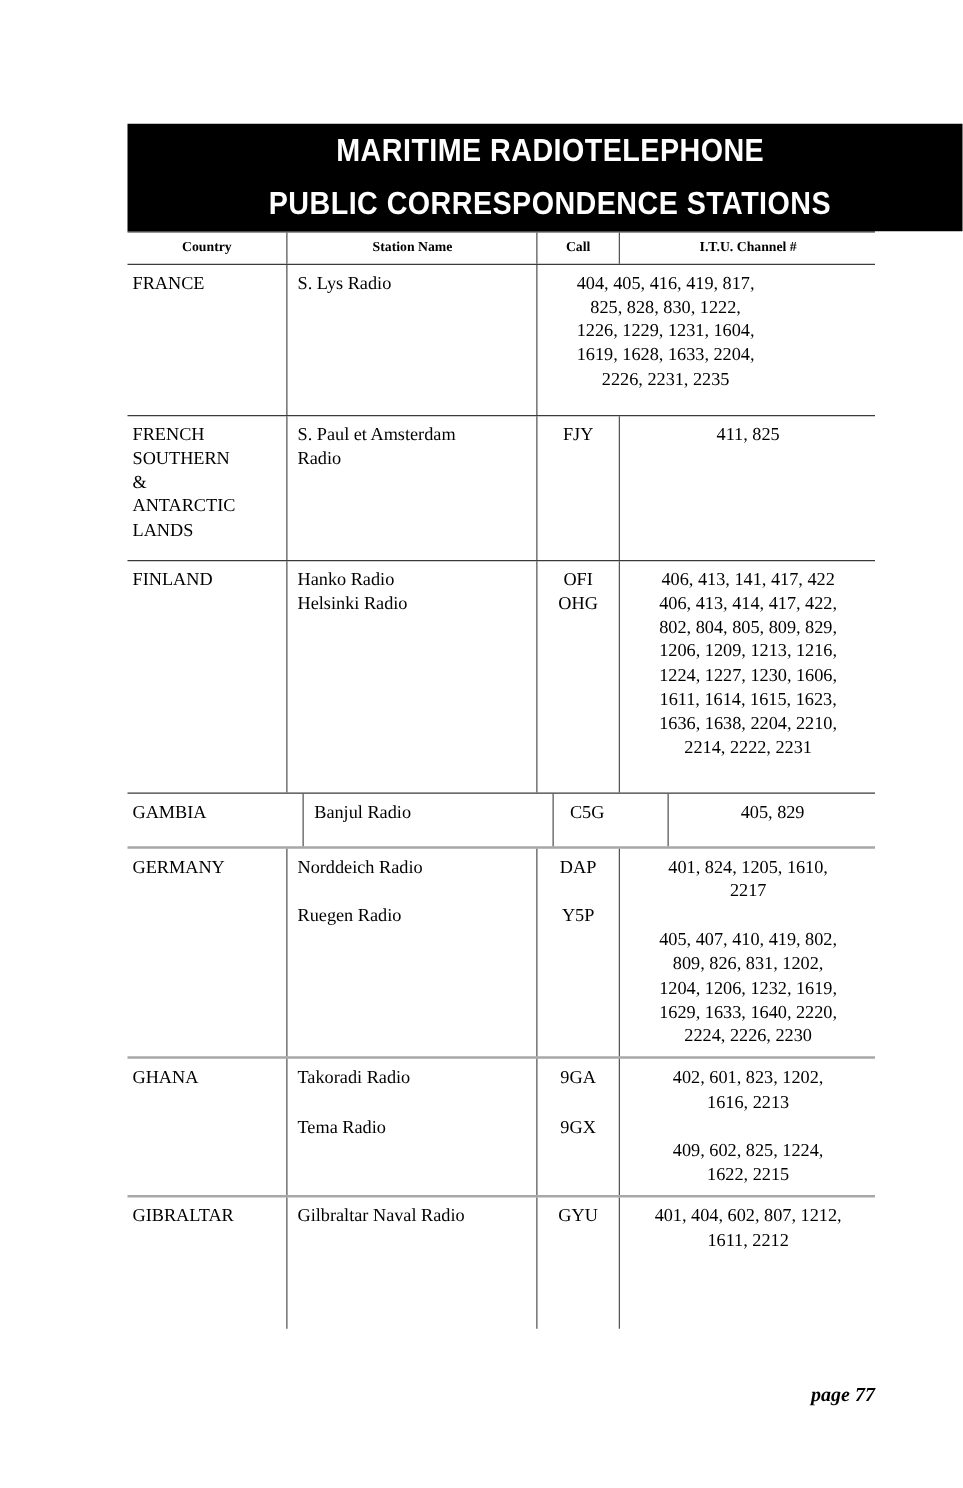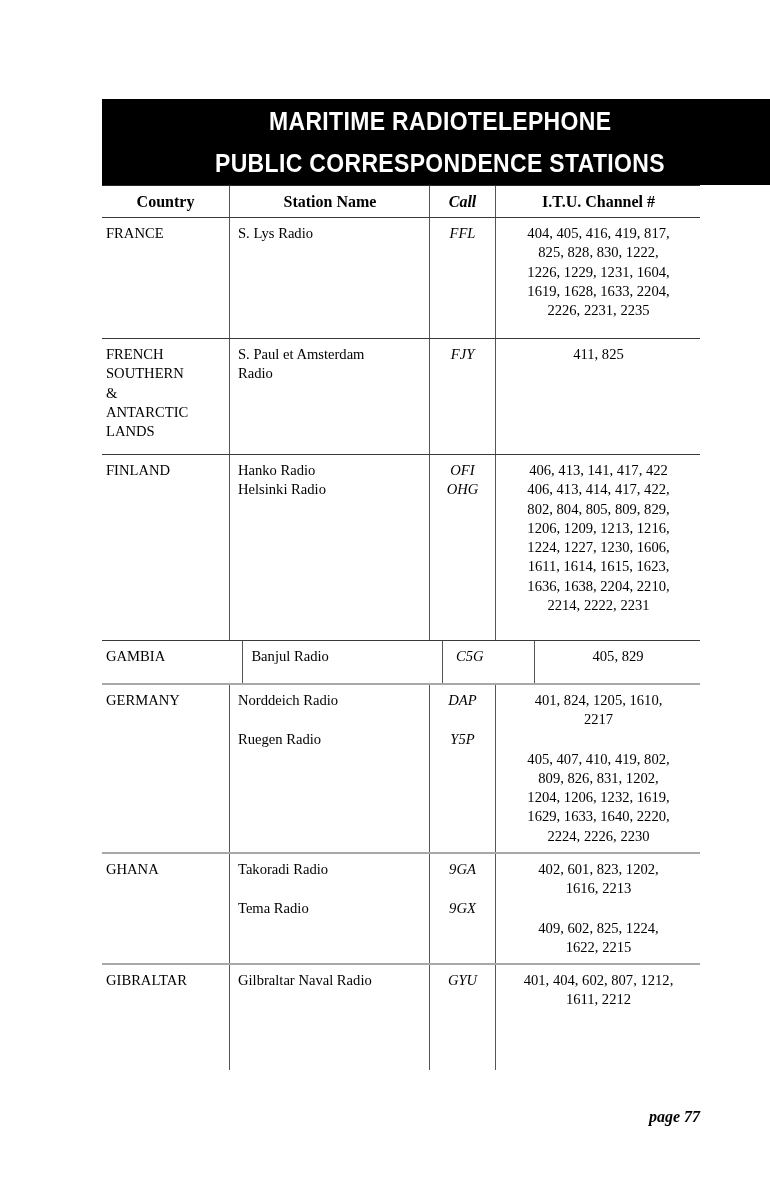--- a/index.html
+++ b/index.html
@@ -96,32 +96,31 @@
     width: 200px;
     border-left: 1.2px solid #555555;
     text-align: left;
   }
   .c-call {
     width: 66px;
     border-left: 1.2px solid #555555;
     text-align: center;
     padding-left: 3px;
     padding-right: 3px;
-    font-style: italic;
   }
   .c-chan {
     width: 205px;
     border-left: 1.2px solid #555555;
     text-align: center;
   }
 
   
   .hrow .cell {
     font-weight: bold;
-    font-size: 16px;
+    font-size: 11px;
     text-align: center;
     padding-top: 5px;
     padding-bottom: 5px;
   }
   .hrow .c-station,
   .hrow .c-chan {
     text-align: center;
   }
 
   
@@ -172,23 +171,20 @@
           <div class="cell c-country">
             <div class="stack">
               <div>FRANCE</div>
             </div>
           </div>
           <div class="cell c-station">
             <div class="stack">
               <div>S. Lys Radio</div>
             </div>
           </div>
-          <div class="cell c-call">
-            <div>FFL</div>
-          </div>
           <div class="cell c-chan">
             <div class="stack">
               <div>404, 405, 416, 419, 817,</div>
               <div>825, 828, 830, 1222,</div>
               <div>1226, 1229, 1231, 1604,</div>
               <div>1619, 1628, 1633, 2204,</div>
               <div>2226, 2231, 2235</div>
             </div>
           </div>
         </div>

